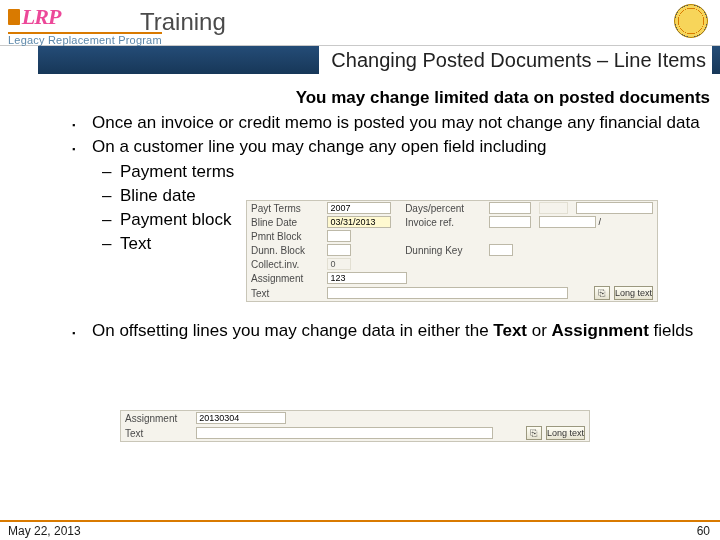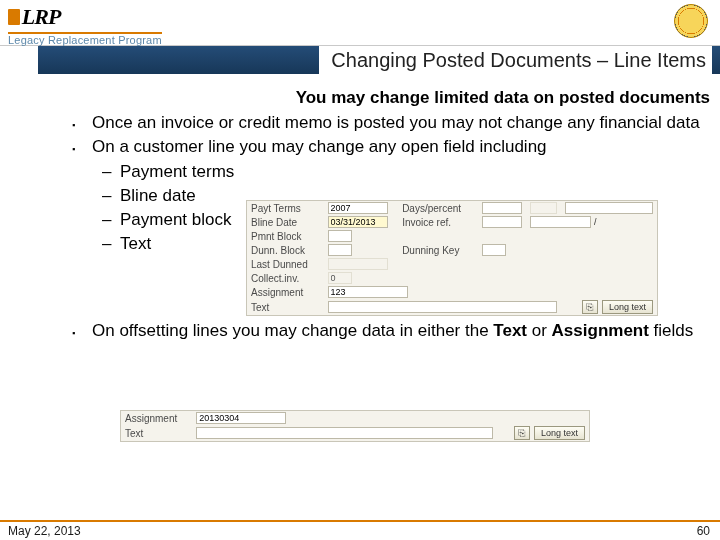--- a/index.html
+++ b/index.html
@@ -2,21 +2,21 @@
 <html><head>
 <meta charset="utf-8">
 <style>
   * { box-sizing: border-box; margin: 0; padding: 0; }
   html, body { width: 720px; height: 540px; font-family: Arial, Helvetica, sans-serif; background: #fff; color: #000; overflow: hidden; }
   .slide { position: relative; width: 720px; height: 540px; }
 
   
   .hdr { position: relative; height: 46px; border-bottom: 1px solid #c9c9c9; }
   .logo { position: absolute; left: 8px; top: 4px; }
-  .logo .brand { font-family: Georgia, 'Times New Roman', serif; font-weight: bold; font-style: italic; font-size: 22px; color: #000000; letter-spacing: -1px; }
+  .logo .brand { font-family: Georgia, 'Times New Roman', serif; font-weight: bold; font-style: italic; font-size: 22px; color: #ec4899; letter-spacing: -1px; }
   .logo .amp { background: #d97a00; color: #fff; font-size: 14px; padding: 0 2px; margin-right: 2px; border-radius: 1px; display: inline-block; line-height: 16px; vertical-align: 2px; white-space: pre; }
   .logo .bar { height: 2px; background: #d97a00; margin-top: 2px; }
   .logo .tagline { font-size: 11px; color: #5d88aa; letter-spacing: 0.2px; }
   .hdr-title { position: absolute; left: 140px; top: 8px; font-size: 24px; color: #4a4a4a; }
   .seal { position: absolute; right: 12px; top: 4px; width: 34px; height: 34px; border-radius: 50%; background: radial-gradient(circle at 50% 50%, #f7d55a 0 55%, #d97a00 55% 58%, #f7d55a 58% 70%, #1a3f8a 70% 100%); border: 1px solid #b58300; }
 
   
   .bluebar { height: 28px; background: linear-gradient(#244c77, #173758); position: relative; margin-left: 38px; }
   .bluebar .sub { position: absolute; right: 8px; top: 0; height: 28px; line-height: 28px; background: #fff; padding: 0 6px 0 12px; font-size: 20px; color: #222; }
 
@@ -33,21 +33,21 @@
 
   
   .sap { position: absolute; background: #f5f3ec; border: 1px solid #c9c6b8; font-size: 10px; color: #333; }
   .sap table { border-collapse: collapse; width: 100%; }
   .sap td { padding: 1px 4px; height: 14px; vertical-align: middle; white-space: nowrap; }
   .sap td.lbl { color: #4a4a4a; width: 60px; }
   .sap td.lbl2 { color: #4a4a4a; width: 70px; text-align: left; padding-left: 10px; }
   .sap td.f input { width: 100%; height: 12px; border: 1px solid #bdb9a8; background: #fff; font-size: 9px; padding: 0 2px; }
   .sap td.f-ro input { width: 100%; height: 12px; border: 1px solid #e2dfd2; background: #f5f3ec; font-size: 9px; padding: 0 2px; color: #555; }
   .sap td.f-y input { width: 100%; height: 12px; border: 1px solid #bdb9a8; background: #fff9d0; font-size: 9px; padding: 0 2px; }
-  .sap .longbtn { display: inline-block; border: 1px solid #9b987f; background: linear-gradient(#fefdf4,#e7e4d2); padding: 0 6px; height: 14px; line-height: 12px; font-size: 9px; margin-left: 4px; }
+  .sap .longbtn { display: inline-block; border: 1px solid #9b987f; background: linear-gradient(#fefdf4,#e7e4d2); padding: 0 0; height: 14px; line-height: 12px; font-size: 9px; margin-left: 4px; }
   .sap .iconbtn { display: inline-block; width: 16px; height: 14px; border: 1px solid #9b987f; background: linear-gradient(#fefdf4,#e7e4d2); text-align: center; line-height: 12px; font-size: 9px; margin-left: 2px; }
 
   .sap1 { left: 246px; top: 200px; width: 412px; }
   .sap2 { left: 120px; top: 410px; width: 470px; }
 
   
   .footer { position: absolute; left: 0; right: 0; bottom: 0; height: 20px; }
   .footer .rule { position: absolute; left: 0; right: 0; top: 0; height: 2px; background: #d97a00; }
   .footer .date { position: absolute; left: 8px; bottom: 2px; font-size: 12px; color: #1a1a1a; }
   .footer .pg { position: absolute; right: 10px; bottom: 2px; font-size: 12px; color: #1a1a1a; }
@@ -56,20 +56,21 @@
 <body>
 
 <div class="slide">
 
   <div class="hdr">
     <div class="logo">
       <span class="amp">  </span><span class="brand">LRP</span>
       <div class="bar"></div>
       <div class="tagline">Legacy Replacement Program</div>
     </div>
+    <div class="hdr-title">Training</div>
     <div class="seal"></div>
   </div>
 
   <div class="bluebar">
     <div class="sub">Changing Posted Documents – Line Items</div>
   </div>
 
   <div class="content">
     <div class="lead">You may change limited data on posted documents</div>
     <ul class="sq">
@@ -114,25 +115,20 @@
         <td class="f"><input style="width: 24px;"></td>
         <td colspan="4"></td>
       </tr>
       <tr>
         <td class="lbl">Dunn. Block</td>
         <td class="f"><input style="width: 24px;"></td>
         <td class="lbl2">Dunning Key</td>
         <td class="f" colspan="3"><input style="width: 24px;"></td>
       </tr>
       <tr>
-        <td class="lbl">Last Dunned</td>
-        <td class="f-ro"><input style=""></td>
-        <td colspan="4"></td>
-      </tr>
-      <tr>
         <td class="lbl">Collect.inv.</td>
         <td class="f-ro"><input style="width: 24px;" value="0"></td>
         <td colspan="4"></td>
       </tr>
       <tr>
         <td class="lbl">Assignment</td>
         <td class="f" colspan="5"><input style="width: 80px;" value="123"></td>
       </tr>
       <tr>
         <td class="lbl">Text</td>

